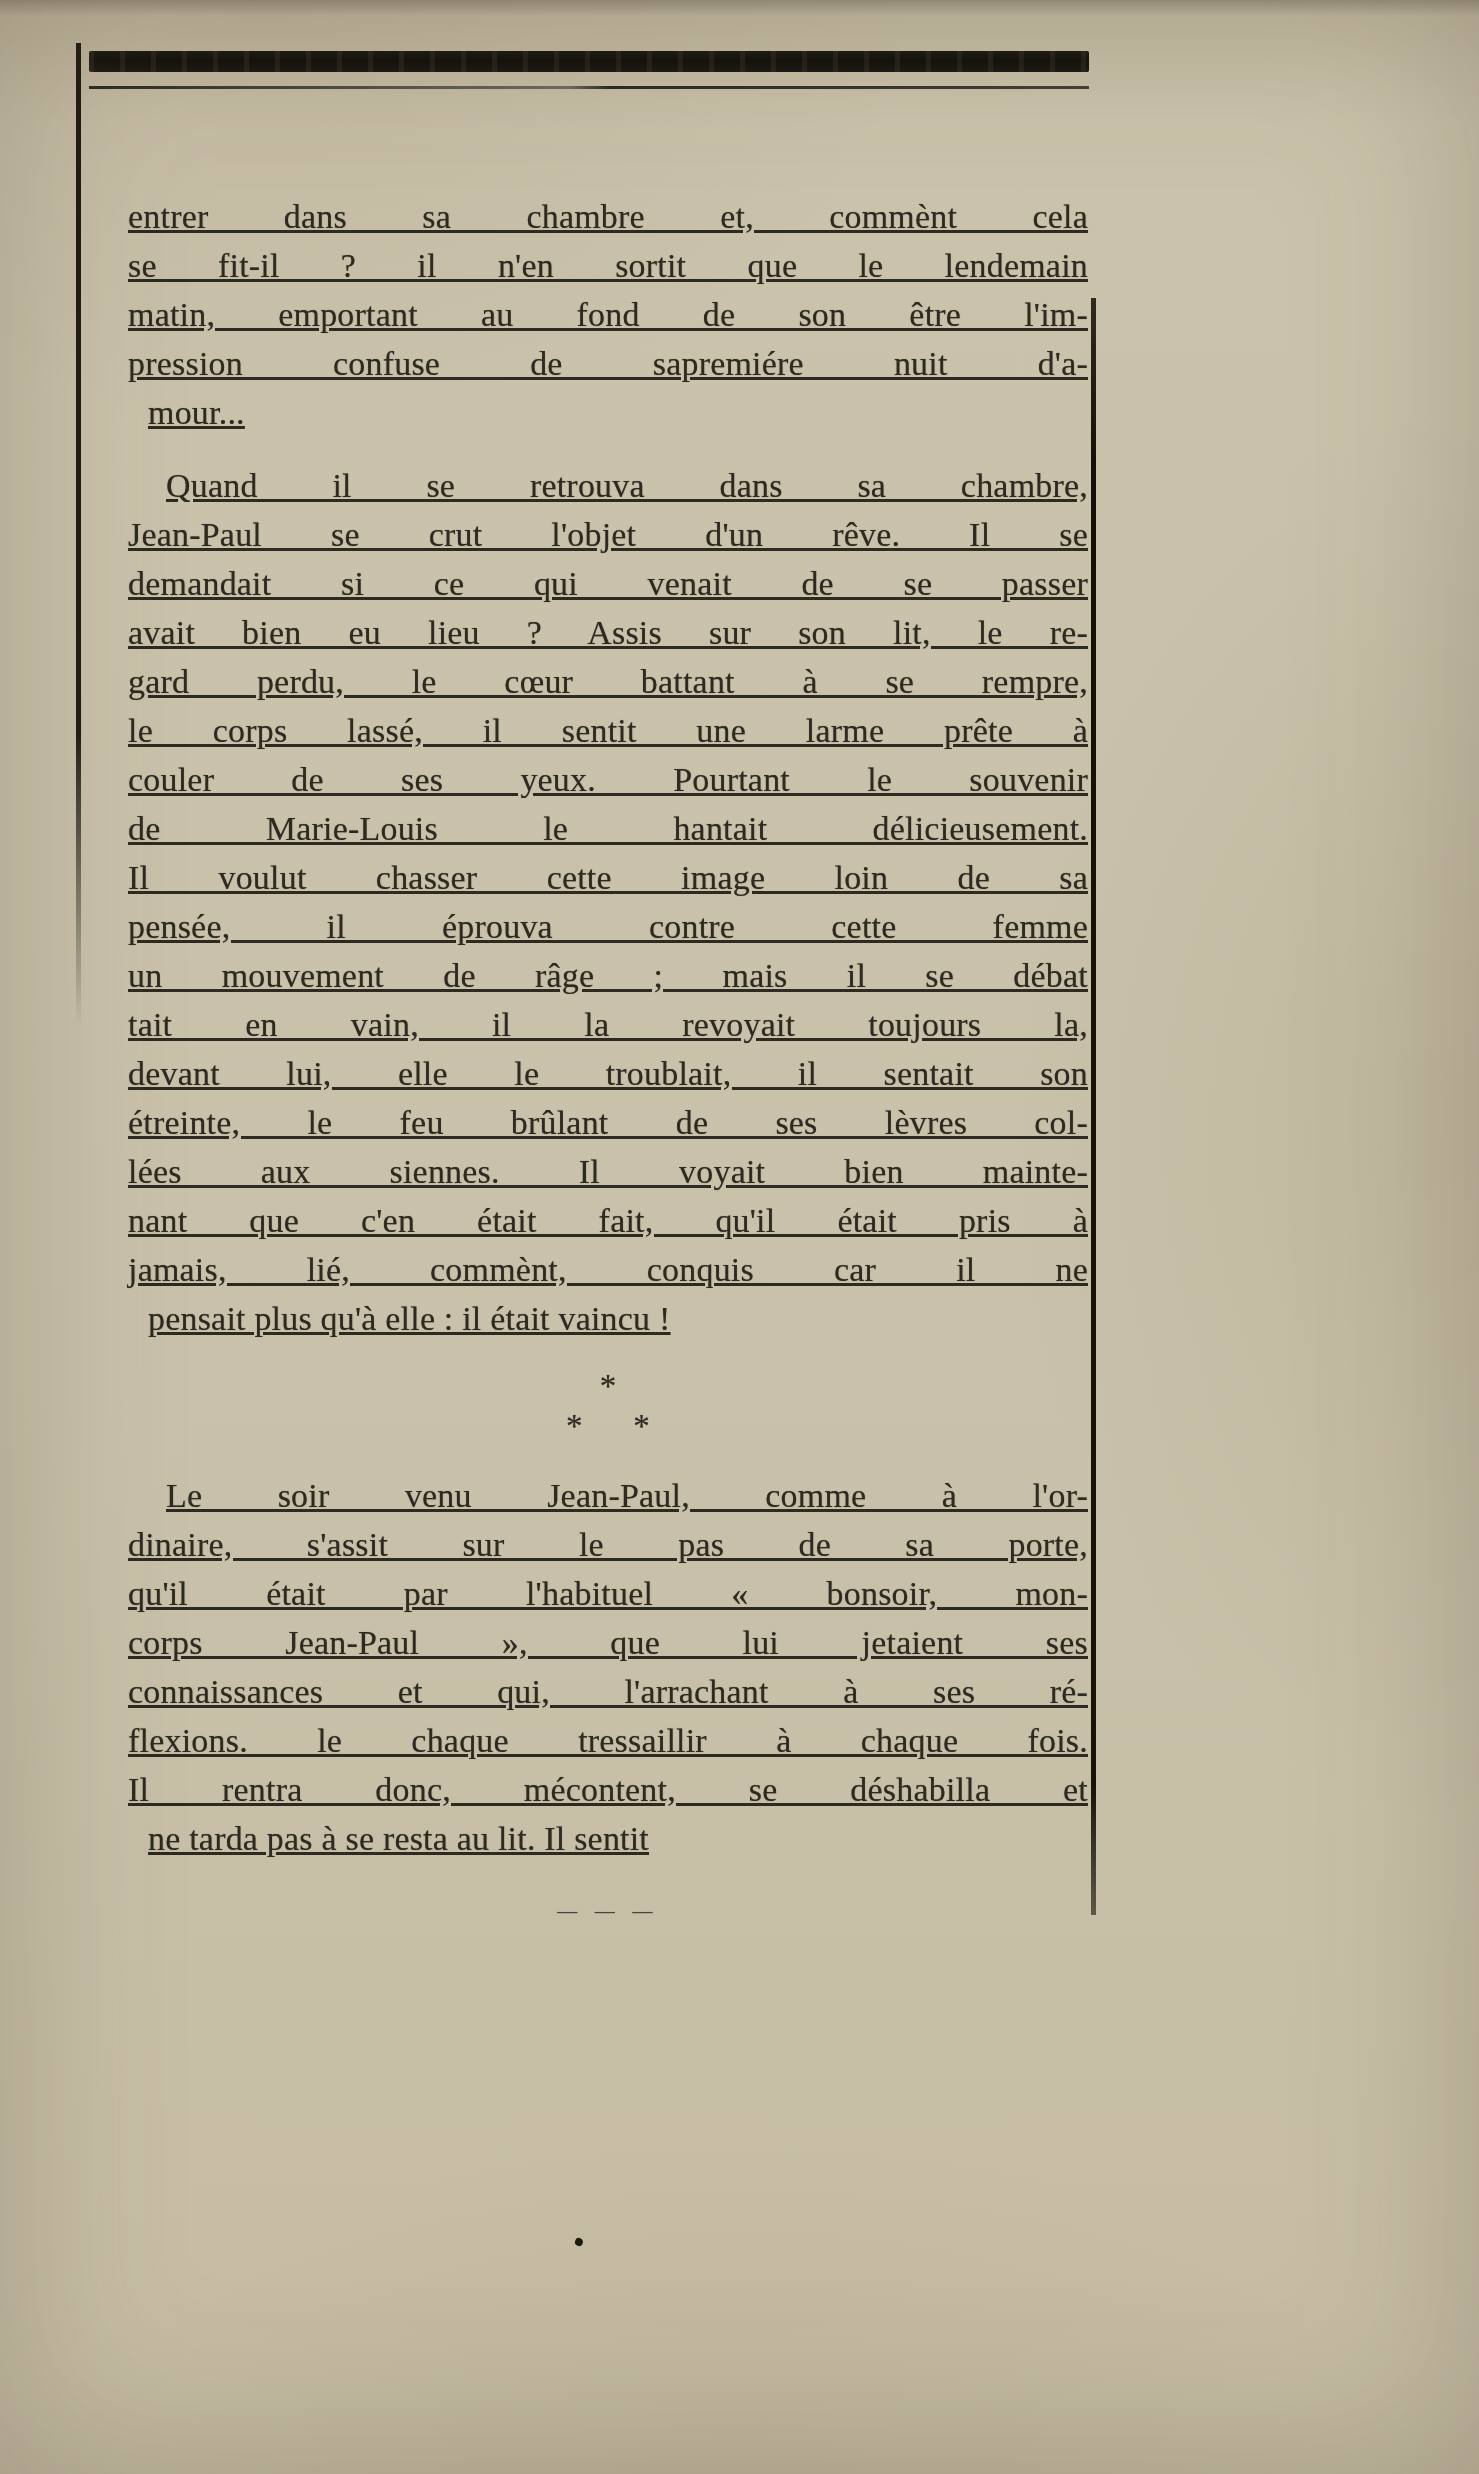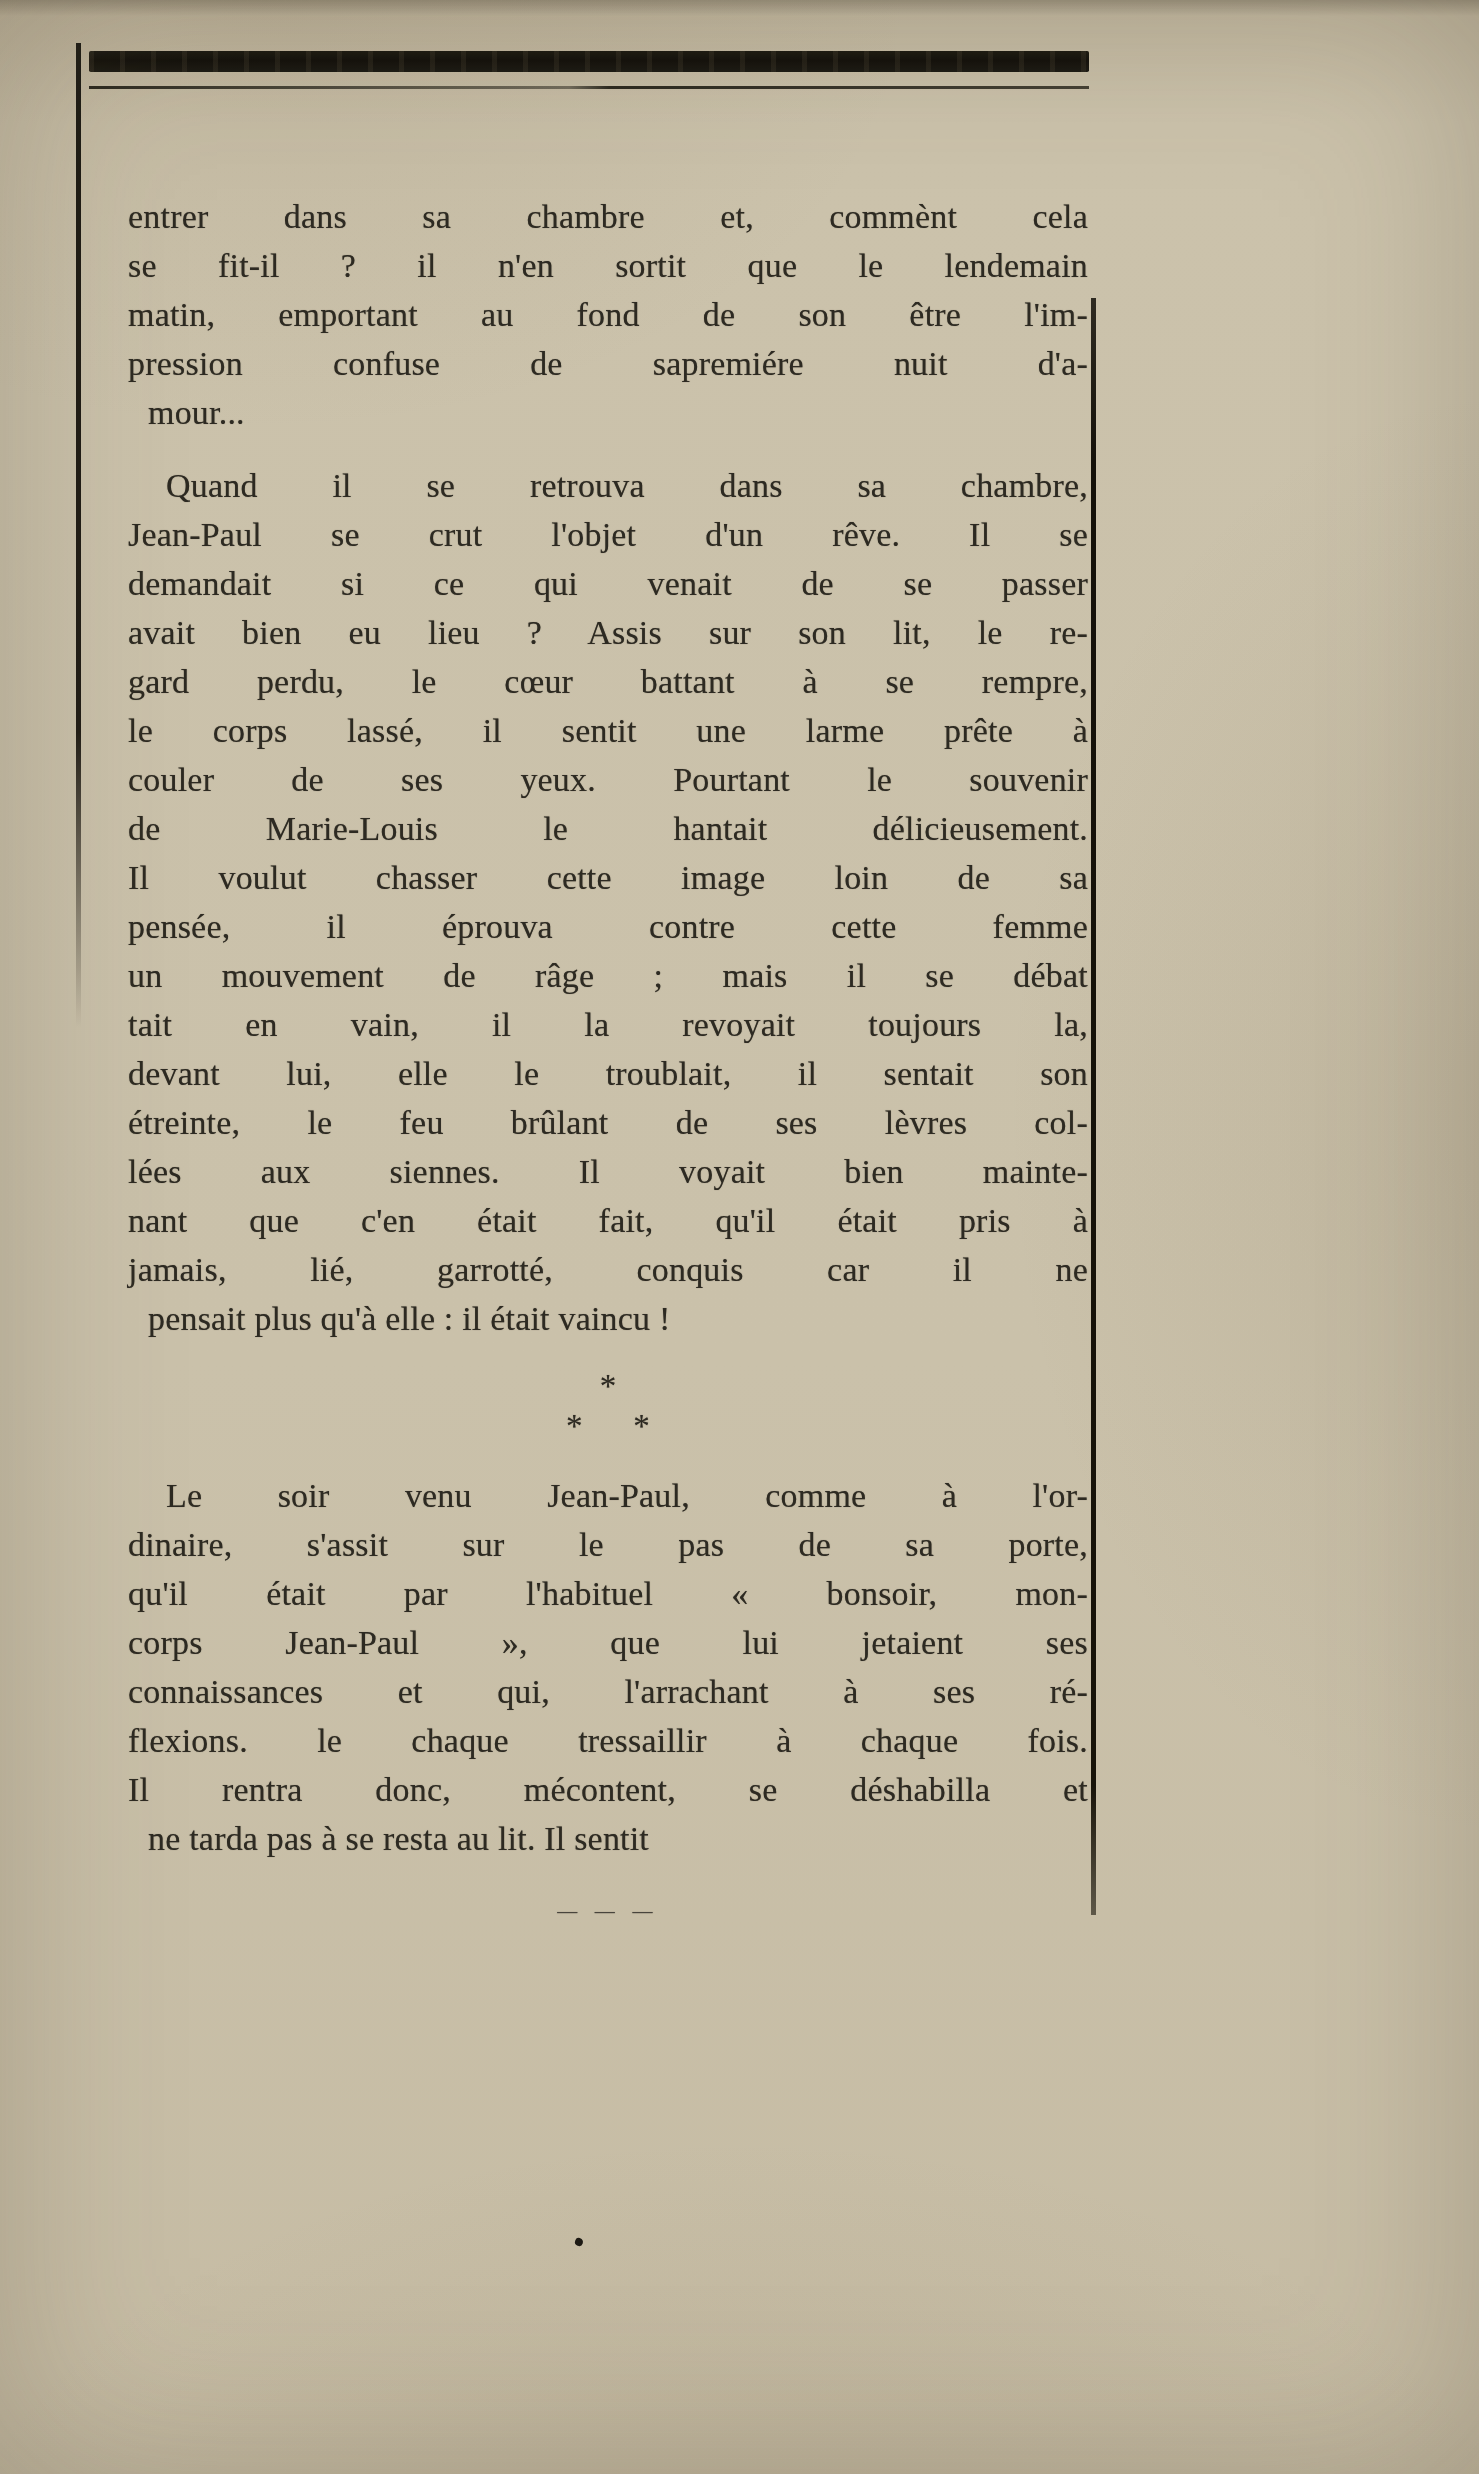--- a/index.html
+++ b/index.html
@@ -56,20 +56,21 @@
     color: #2d2a22;
     font-size: 34px; line-height: 49px;
     letter-spacing: 0.2px;
     text-shadow: 0 0 0.9px rgba(45, 40, 30, 0.55);
   }
   .paragraph { margin: 0 0 23.5px 0; }
   .line {
     text-align: justify;
     text-align-last: justify;
     min-height: 49px;
+    text-decoration: underline;
   }
   .line.last { text-align-last: left; margin-left: 20px; }
   .line.indent { text-indent: 38px; }
 
   .separator {
     margin: 14.5px 0 25px 0;
     text-align: center;
     font-size: 33px; line-height: 40px;
     color: #2d2a22;
   }
@@ -121,21 +122,21 @@
         <div class="line">couler de ses yeux. Pourtant le souvenir</div>
         <div class="line">de Marie-Louis le hantait délicieusement.</div>
         <div class="line">Il voulut chasser cette image loin de sa</div>
         <div class="line">pensée, il éprouva contre cette femme</div>
         <div class="line">un mouvement de râge ; mais il se débat</div>
         <div class="line">tait en vain, il la revoyait toujours la,</div>
         <div class="line">devant lui, elle le troublait, il sentait son</div>
         <div class="line">étreinte, le feu brûlant de ses lèvres col-</div>
         <div class="line">lées aux siennes. Il voyait bien mainte-</div>
         <div class="line">nant que c'en était fait, qu'il était pris à</div>
-        <div class="line">jamais, lié, garrotté, conquis car il ne</div>
+        <div class="line">jamais, lié, commènt, conquis car il ne</div>
         <div class="line last">pensait plus qu'à elle : il était vaincu !</div>
       </div>
       <div class="separator">
         <div class="sep-top">*</div>
         <div class="sep-bottom">*      *</div>
       </div>
       <div class="paragraph">
         <div class="line indent">Le soir venu Jean-Paul, comme à l'or-</div>
         <div class="line">dinaire, s'assit sur le pas de sa porte,</div>
         <div class="line">qu'il était par l'habituel « bonsoir, mon-</div>

